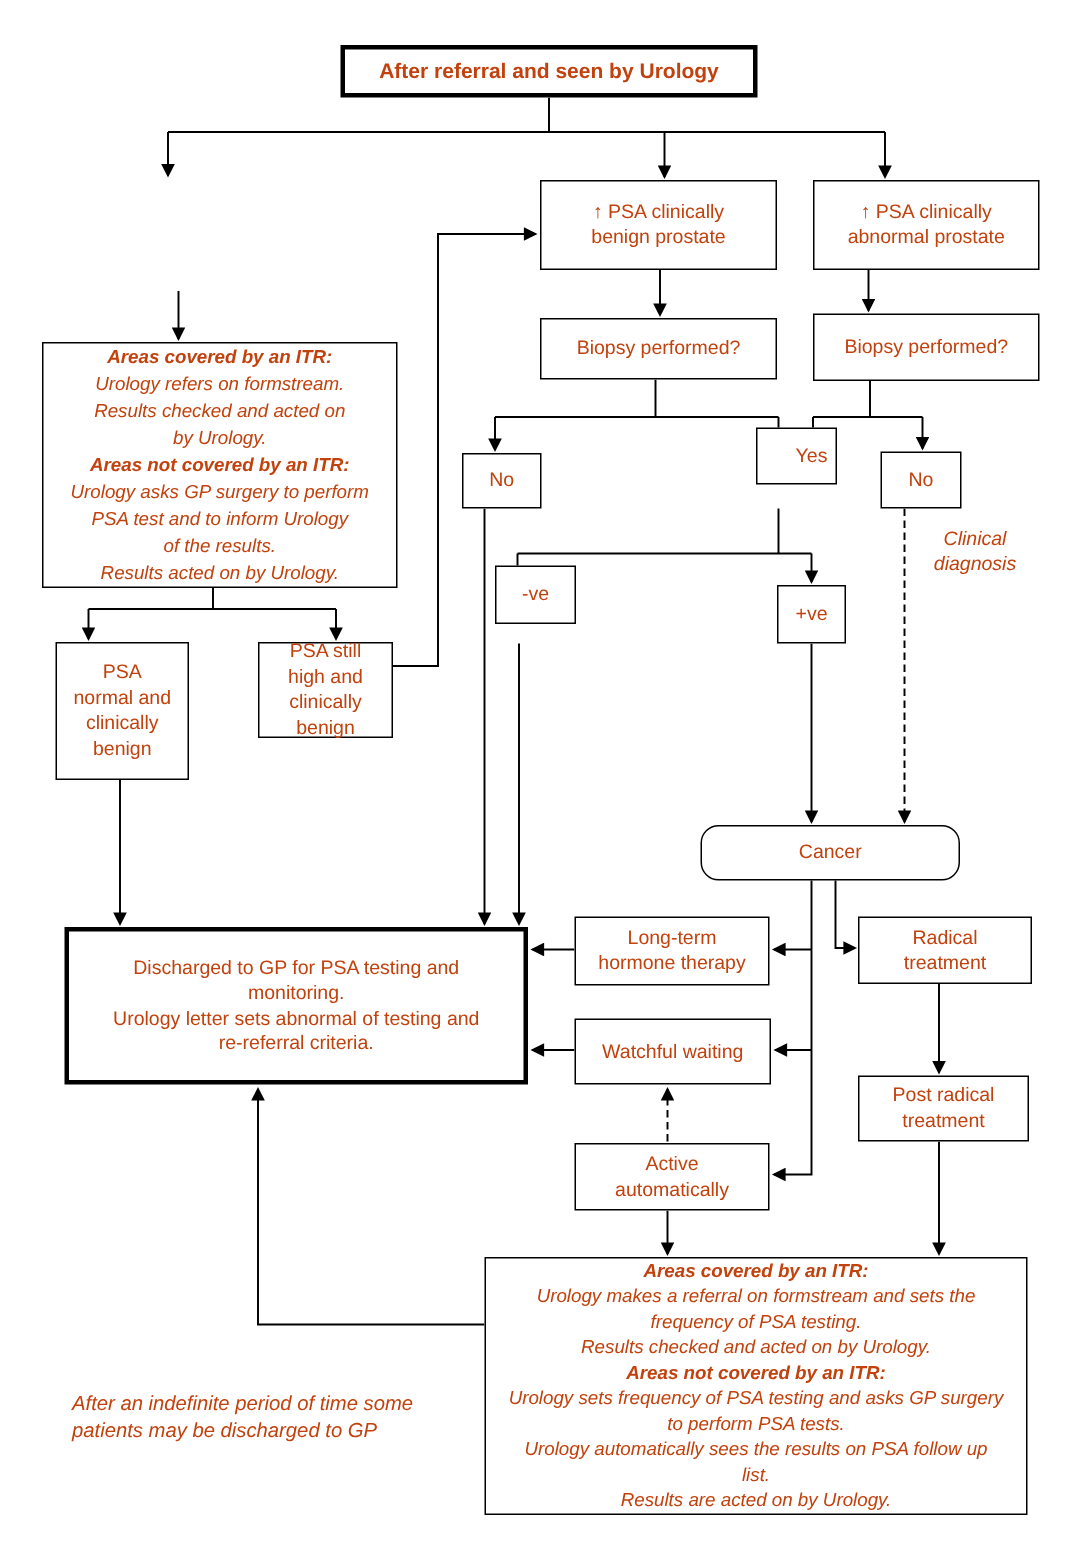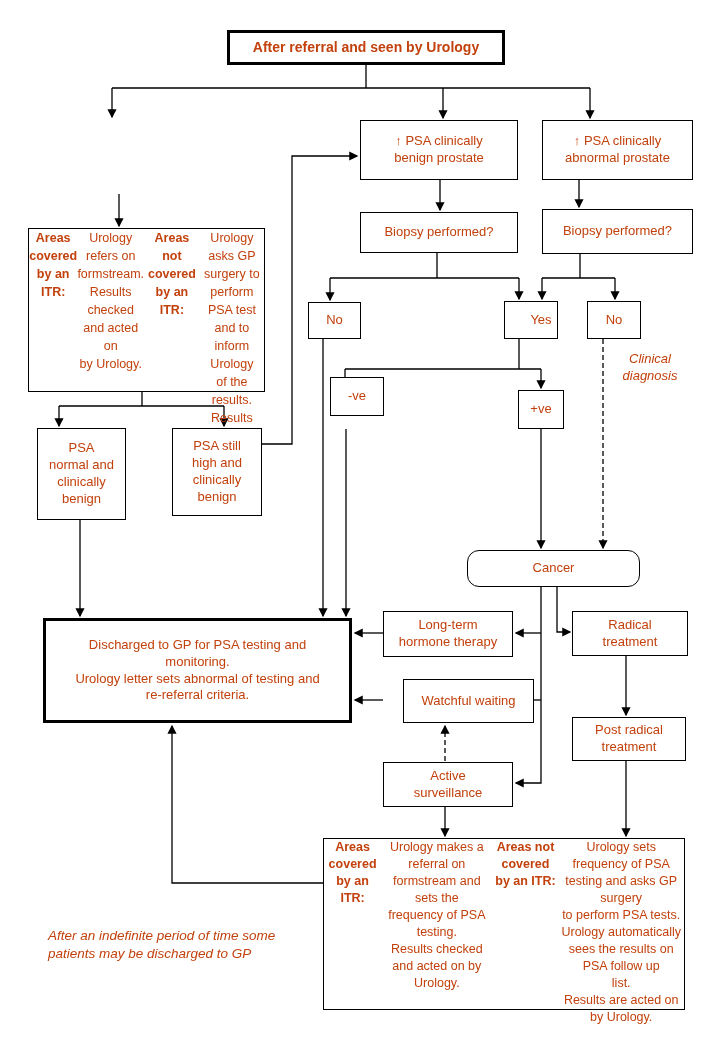--- a/index.html
+++ b/index.html
@@ -13,22 +13,22 @@
   .node {
     position:absolute; box-sizing:border-box; border:1.4px solid #000; background:#fff;
     display:flex; align-items:center; justify-content:center;
     text-align:center; white-space:pre-line; font-size:13px; line-height:1.3;
   }
   .thick { border-width:3px; }
   .boldtxt { font-weight:bold; }
   .title { font-size:14px; }
   .itr {
     position:absolute; box-sizing:border-box; border:1.4px solid #000; background:#fff;
-    display:flex; flex-direction:row; justify-content:center;
-    text-align:center; white-space:pre-line;
+    display:flex; flex-direction:column; justify-content:center;
+    text-align:center; font-style:italic; white-space:pre-line;
   }
   .itr .hdr { font-weight:bold; }
   .itr-top  { font-size:12.5px; line-height:18px; }
   .itr-bot  { font-size:12.5px; line-height:17px; }
   .floatlabel {
     position:absolute; font-style:italic; font-size:13px; line-height:17px;
     white-space:pre-line; background:transparent;
   }
 </style>
 </head>
@@ -102,58 +102,58 @@
 
   <div class="node" style="left:542px;top:120px;width:151px;height:60px;">↑ PSA clinically
 abnormal prostate</div>
 
   <div class="node" style="left:360px;top:212px;width:158px;height:41px;">Biopsy performed?</div>
 
   <div class="node" style="left:542px;top:209px;width:151px;height:45px;">Biopsy performed?</div>
 
   <div class="node" style="left:308px;top:302px;width:53px;height:37px;">No</div>
 
-  <div class="node" style="left:504px;top:301px;width:54px;height:38px;padding-left:20px;">Yes</div>
+  <div class="node" style="left:504px;top:285px;width:54px;height:38px;padding-left:20px;">Yes</div>
 
   <div class="node" style="left:587px;top:301px;width:54px;height:38px;">No</div>
 
   <div class="node" style="left:330px;top:377px;width:54px;height:39px;">-ve</div>
 
   <div class="node" style="left:518px;top:390px;width:46px;height:39px;">+ve</div>
 
   <div class="node" style="left:37px;top:428px;width:89px;height:92px;">PSA
 normal and
 clinically
 benign</div>
 
-  <div class="node" style="left:172px;top:428px;width:90px;height:88px;">PSA still
+  <div class="node" style="left:172px;top:428px;width:90px;height:64px;">PSA still
 high and
 clinically
 benign</div>
 
   <div class="node" style="left:467px;top:550px;width:173px;height:37px;border-radius:12px;">Cancer</div>
 
   <div class="node thick" style="left:43px;top:618px;width:309px;height:105px;">Discharged to GP for PSA testing and
 monitoring.
 Urology letter sets abnormal of testing and
 re-referral criteria.</div>
 
   <div class="node" style="left:383px;top:611px;width:130px;height:46px;">Long-term
 hormone therapy</div>
 
   <div class="node" style="left:572px;top:611px;width:116px;height:45px;">Radical
 treatment</div>
 
-  <div class="node" style="left:383px;top:679px;width:131px;height:44px;margin-left:20px;">Watchful waiting</div>
+  <div class="node" style="left:383px;top:679px;width:131px;height:44px;">Watchful waiting</div>
 
   <div class="node" style="left:572px;top:717px;width:114px;height:44px;">Post radical
 treatment</div>
 
   <div class="node" style="left:383px;top:762px;width:130px;height:45px;">Active
-surveillance</div>
+automatically</div>
 
   <div class="itr itr-bot" style="left:323px;top:838px;width:362px;height:172px;">
     <div class="hdr">Areas covered by an ITR:</div>
     <div>Urology makes a referral on formstream and sets the
 frequency of PSA testing.
 Results checked and acted on by Urology.</div>
     <div class="hdr">Areas not covered by an ITR:</div>
     <div>Urology sets frequency of PSA testing and asks GP surgery
 to perform PSA tests.
 Urology automatically sees the results on PSA follow up

